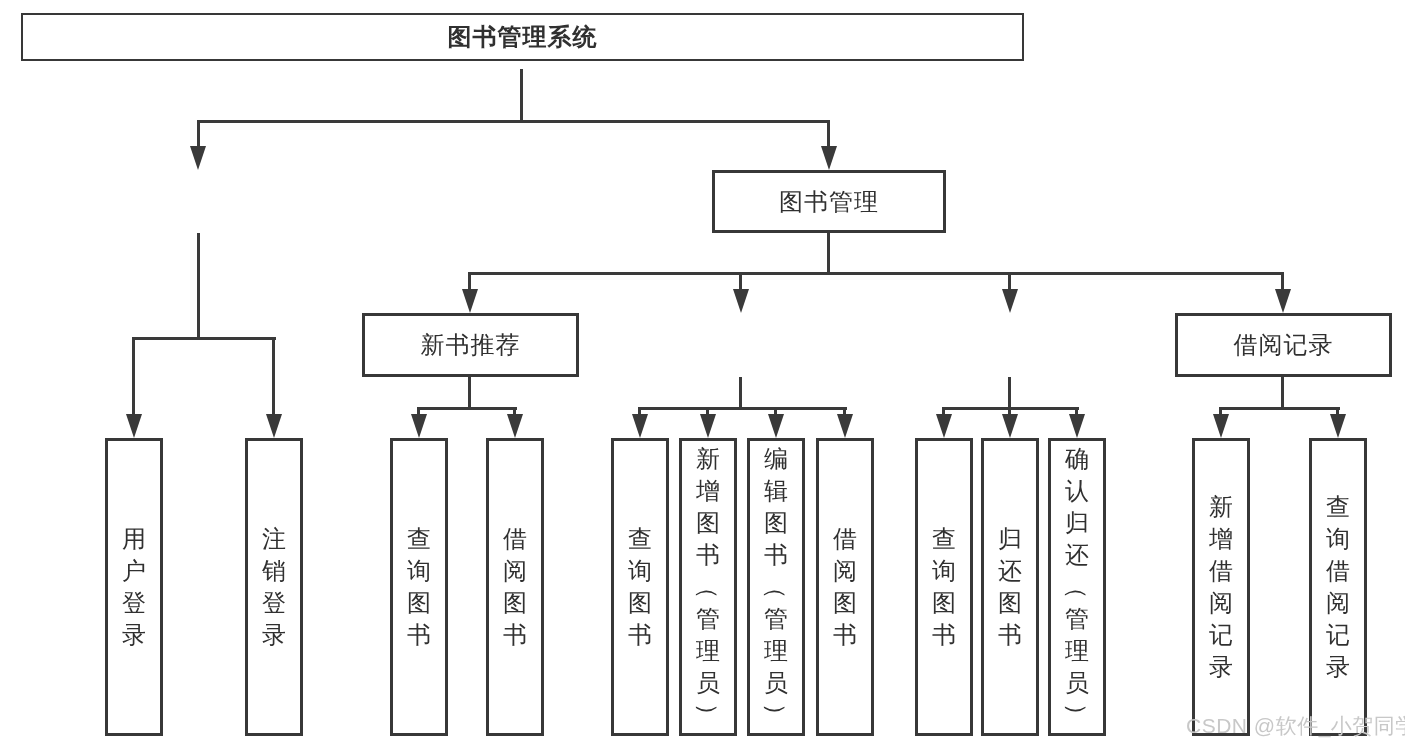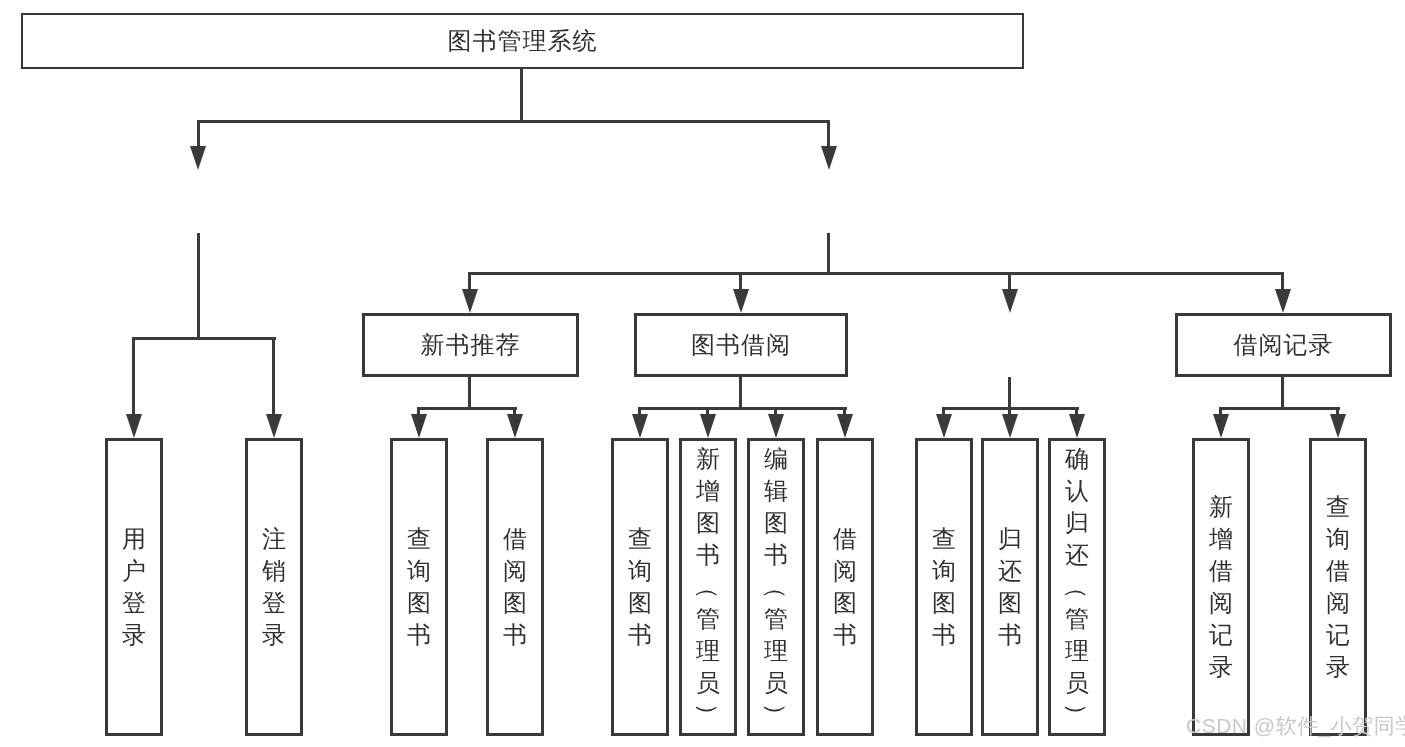--- a/index.html
+++ b/index.html
@@ -84,30 +84,30 @@
   <div class="arrow" style="left:1002px;top:414px;"></div>
   <div class="arrow" style="left:1069px;top:414px;"></div>
 
   <div class="line" style="left:1281px;top:377px;width:3px;height:33px;"></div>
   <div class="line" style="left:1219px;top:407px;width:121px;height:3px;"></div>
   <div class="line" style="left:1219px;top:407px;width:3px;height:9px;"></div>
   <div class="line" style="left:1336px;top:407px;width:3px;height:9px;"></div>
   <div class="arrow" style="left:1213px;top:414px;"></div>
   <div class="arrow" style="left:1330px;top:414px;"></div>
 
-  <div class="node hnode root" style="left:21px;top:13px;width:1003px;height:56px;">
+  <div class="node hnode root" style="left:21px;top:13px;width:1003px;height:48px;font-weight:bold;">
     <span>图书管理系统</span>
   </div>
 
+  <div class="node hnode" style="left:712px;top:170px;width:234px;height:63px;">
+    <span>图书管理</span>
+  </div>
 
   <div class="node hnode" style="left:362px;top:313px;width:217px;height:64px;text-align:right;">
     <span>新书推荐</span>
-  </div>
-  <div class="node hnode" style="left:634px;top:313px;width:214px;height:64px;">
-    <span>图书借阅</span>
   </div>
   <div class="node hnode" style="left:1175px;top:313px;width:217px;height:64px;">
     <span>借阅记录</span>
   </div>
 
   <div class="node vnode vtext" style="left:105px;top:438px;width:58px;height:298px;">
       <div class="vchar">用</div>
       <div class="vchar">户</div>
       <div class="vchar">登</div>
       <div class="vchar">录</div>

